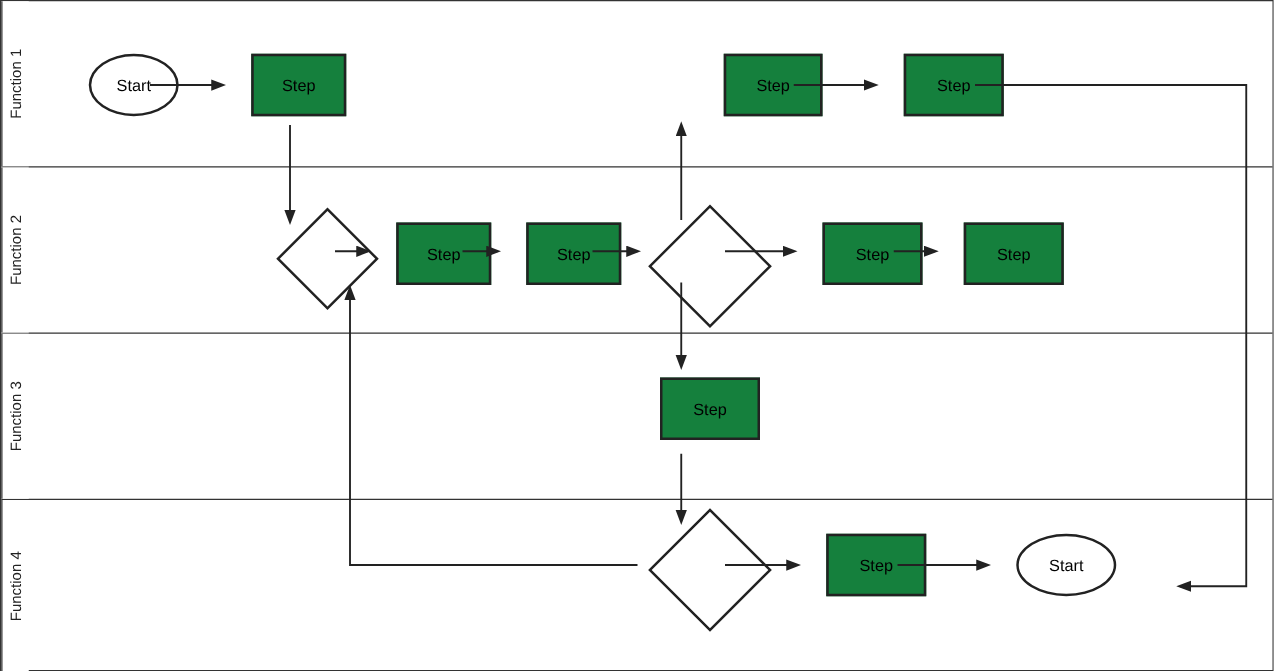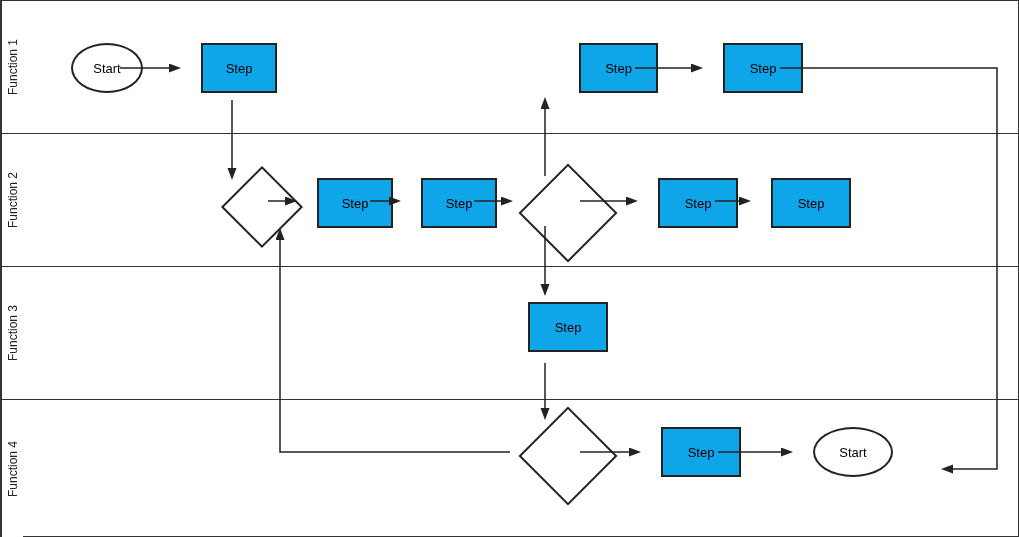--- a/index.html
+++ b/index.html
@@ -54,21 +54,21 @@
     .shape {
       position: absolute;
       display: flex;
       align-items: center;
       justify-content: center;
       font-size: 13px;
     }
 
     .rect {
       border: 2px solid #222;
-      background: #0ea5e9;
+      background: #15803d;
     }
 
     .ellipse {
       border: 2px solid #222;
       background: #fff;
       border-radius: 50%;
     }
 
     .diamond {
       background: transparent;

